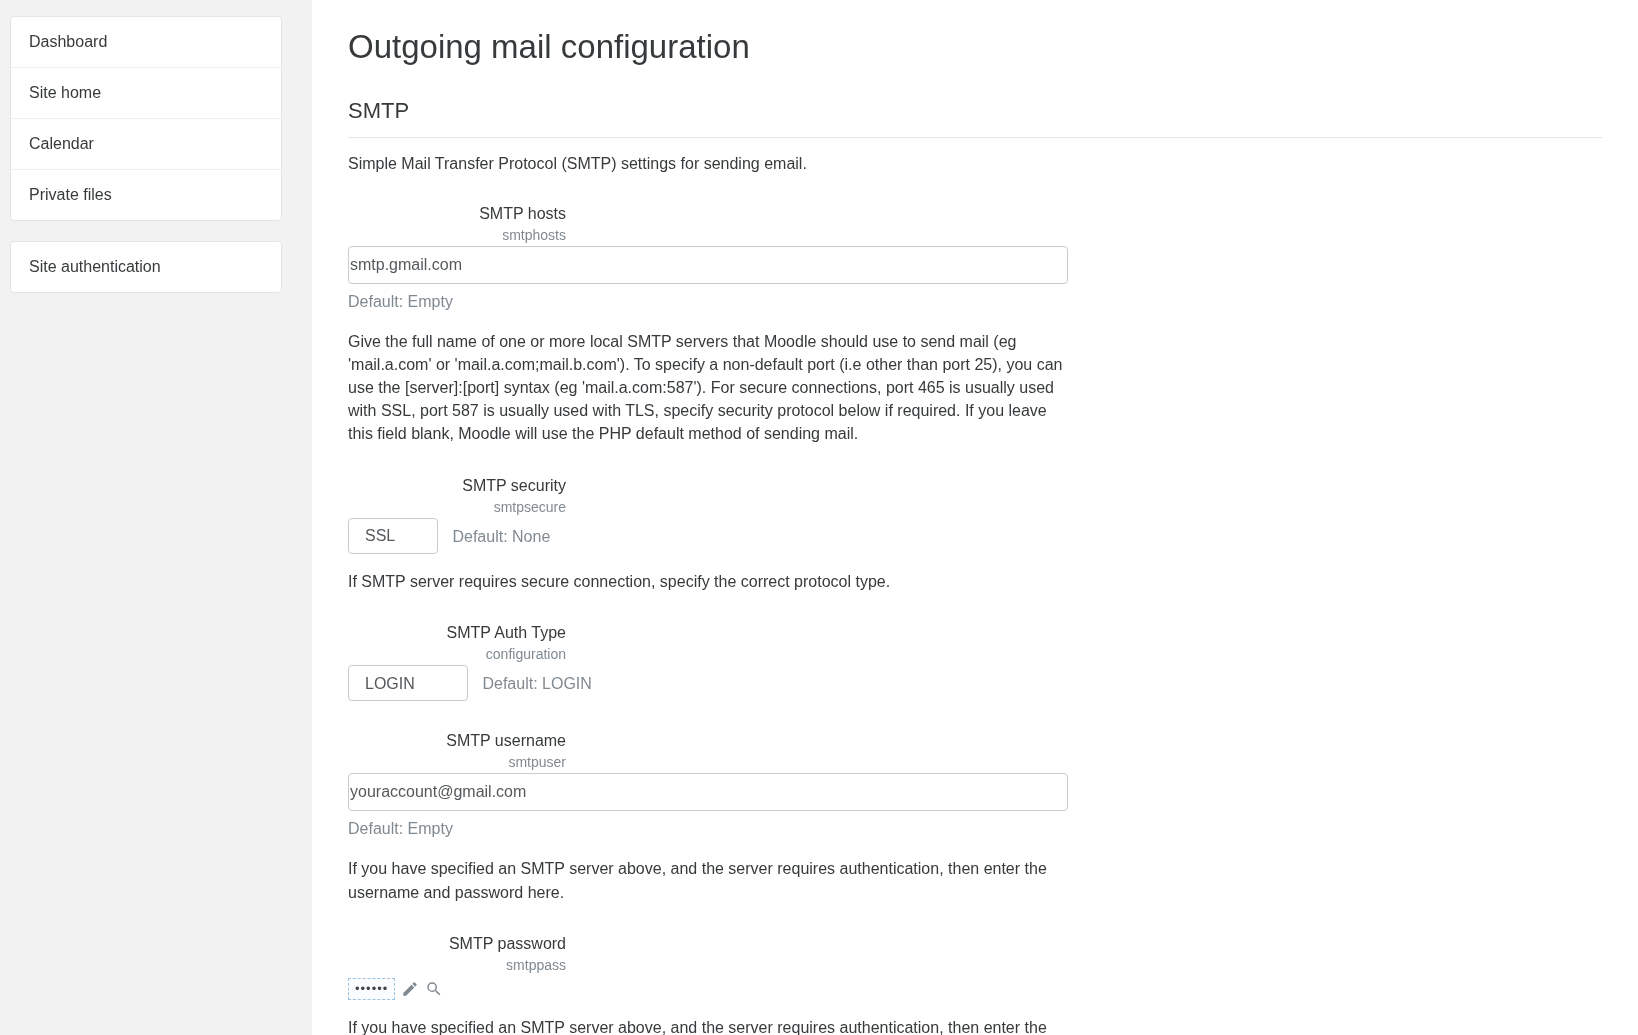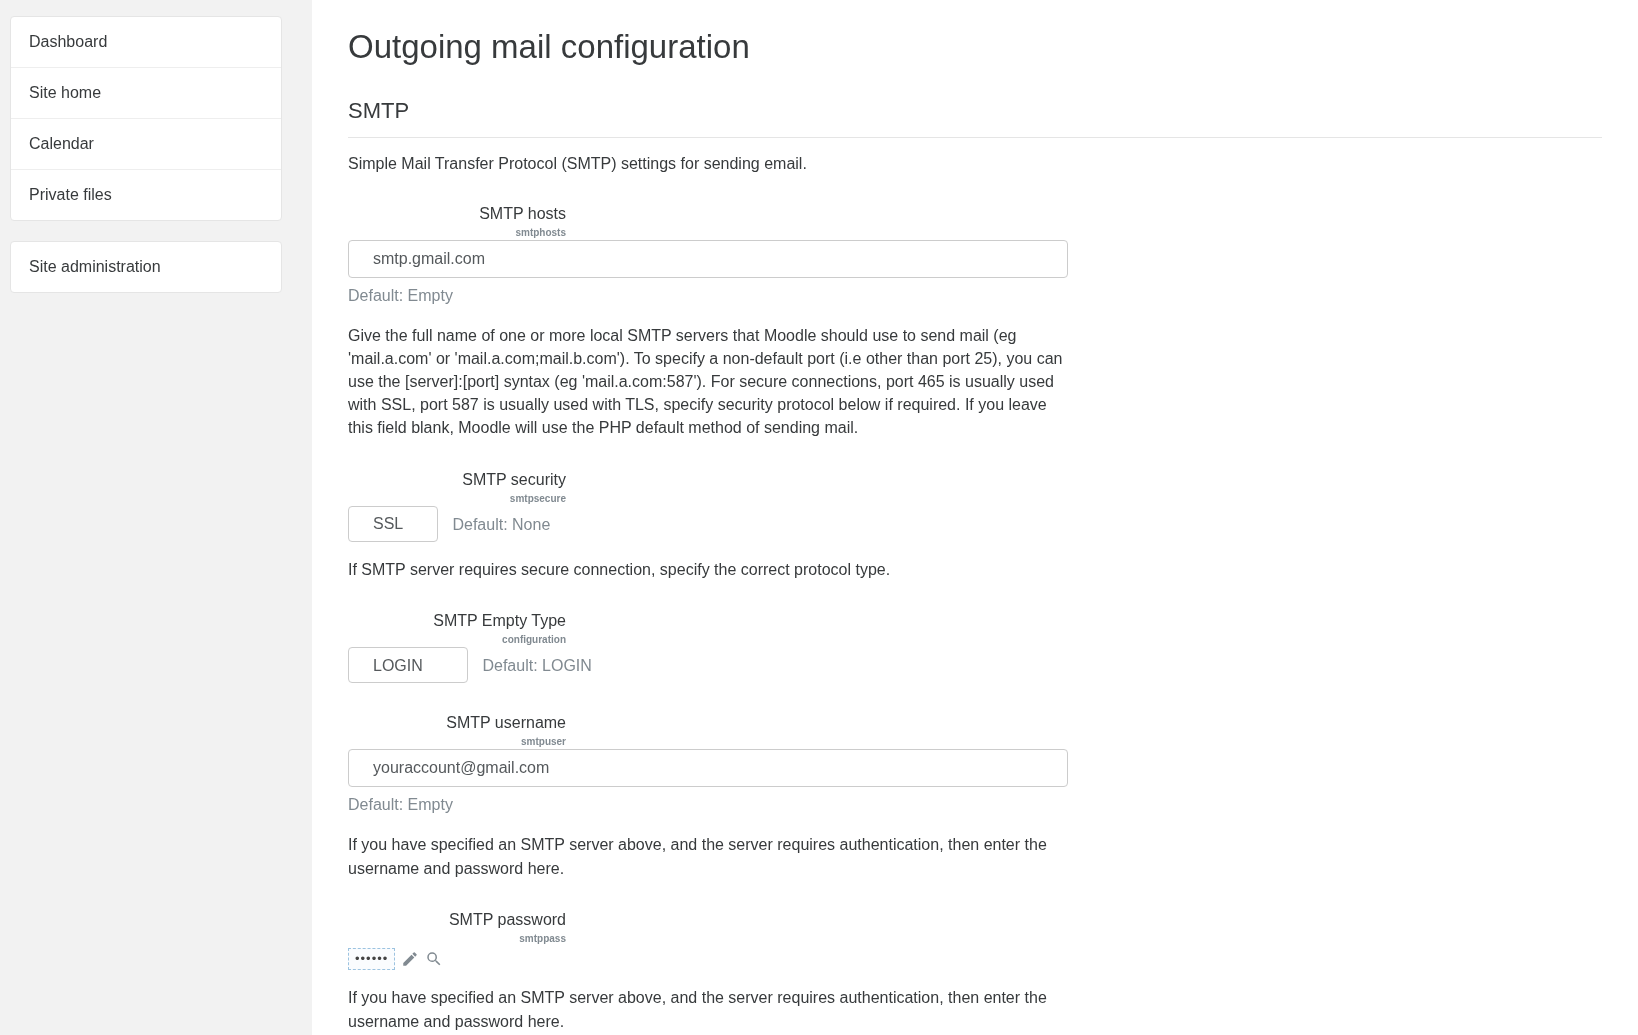--- a/index.html
+++ b/index.html
@@ -78,44 +78,43 @@
       padding-top: 6px;
     }
     .form-label {
       display: block;
       font-size: 16px;
       color: #373a3c;
       line-height: 1.2;
     }
     .form-key {
       display: block;
-      font-size: 10px;
+      font-size: 14px;
       color: #818a91;
       margin-top: 2px;
-      font-weight: bold;
     }
     .form-field-col {
       flex: 1;
       min-width: 0;
       padding-right: 8px;
     }
     .text-input {
       width: 100%;
       max-width: 720px;
-      padding: 8px 24px;
+      padding: 8px 1px;
       font-size: 16px;
       color: #55595c;
       border: 1px solid #ccc;
       border-radius: 4px;
       background: #fff;
       height: 38px;
     }
     .select-input {
       display: inline-block;
-      padding: 6px 28px 6px 24px;
+      padding: 6px 28px 6px 16px;
       font-size: 16px;
       color: #55595c;
       border: 1px solid #ccc;
       border-radius: 4px;
       background: #fff;
       height: 36px;
       appearance: none;
       -webkit-appearance: none;
       position: relative;
       cursor: pointer;
@@ -181,21 +180,21 @@
 
 <div class="page">
   <aside class="sidebar">
     <nav class="nav-block">
       <a class="nav-item">Dashboard</a>
       <a class="nav-item">Site home</a>
       <a class="nav-item">Calendar</a>
       <a class="nav-item">Private files</a>
     </nav>
     <nav class="nav-block">
-      <a class="nav-item">Site administration</a>
+      <a class="nav-item">Site authentication</a>
     </nav>
   </aside>
 
   <main class="main">
     <h1 class="page-title">Outgoing mail configuration</h1>
 
     <h2 class="section-title">SMTP</h2>
     <hr class="divider">
     <p class="section-desc">Simple Mail Transfer Protocol (SMTP) settings for sending email.</p>
 
@@ -227,21 +226,21 @@
               </svg>
           </span>
         </span>
         <span class="default-inline">Default: None</span>
         <div class="desc-below">If SMTP server requires secure connection, specify the correct protocol type.</div>
       </div>
     </div>
 
     <div class="form-row" style="margin-top:24px;">
       <div class="form-label-col">
-        <span class="form-label">SMTP Empty Type</span>
+        <span class="form-label">SMTP Auth Type</span>
         <span class="form-key">configuration</span>
       </div>
       <div class="form-field-col">
         <span class="select-wrap">
           <select class="select-input" style="min-width:120px;">
             <option>LOGIN</option>
           </select>
           <span class="caret">
             <svg viewBox="0 0 10 14" fill="currentColor">
                 <path d="M5 0 L9 5 L1 5 Z M5 14 L1 9 L9 9 Z"></path>

